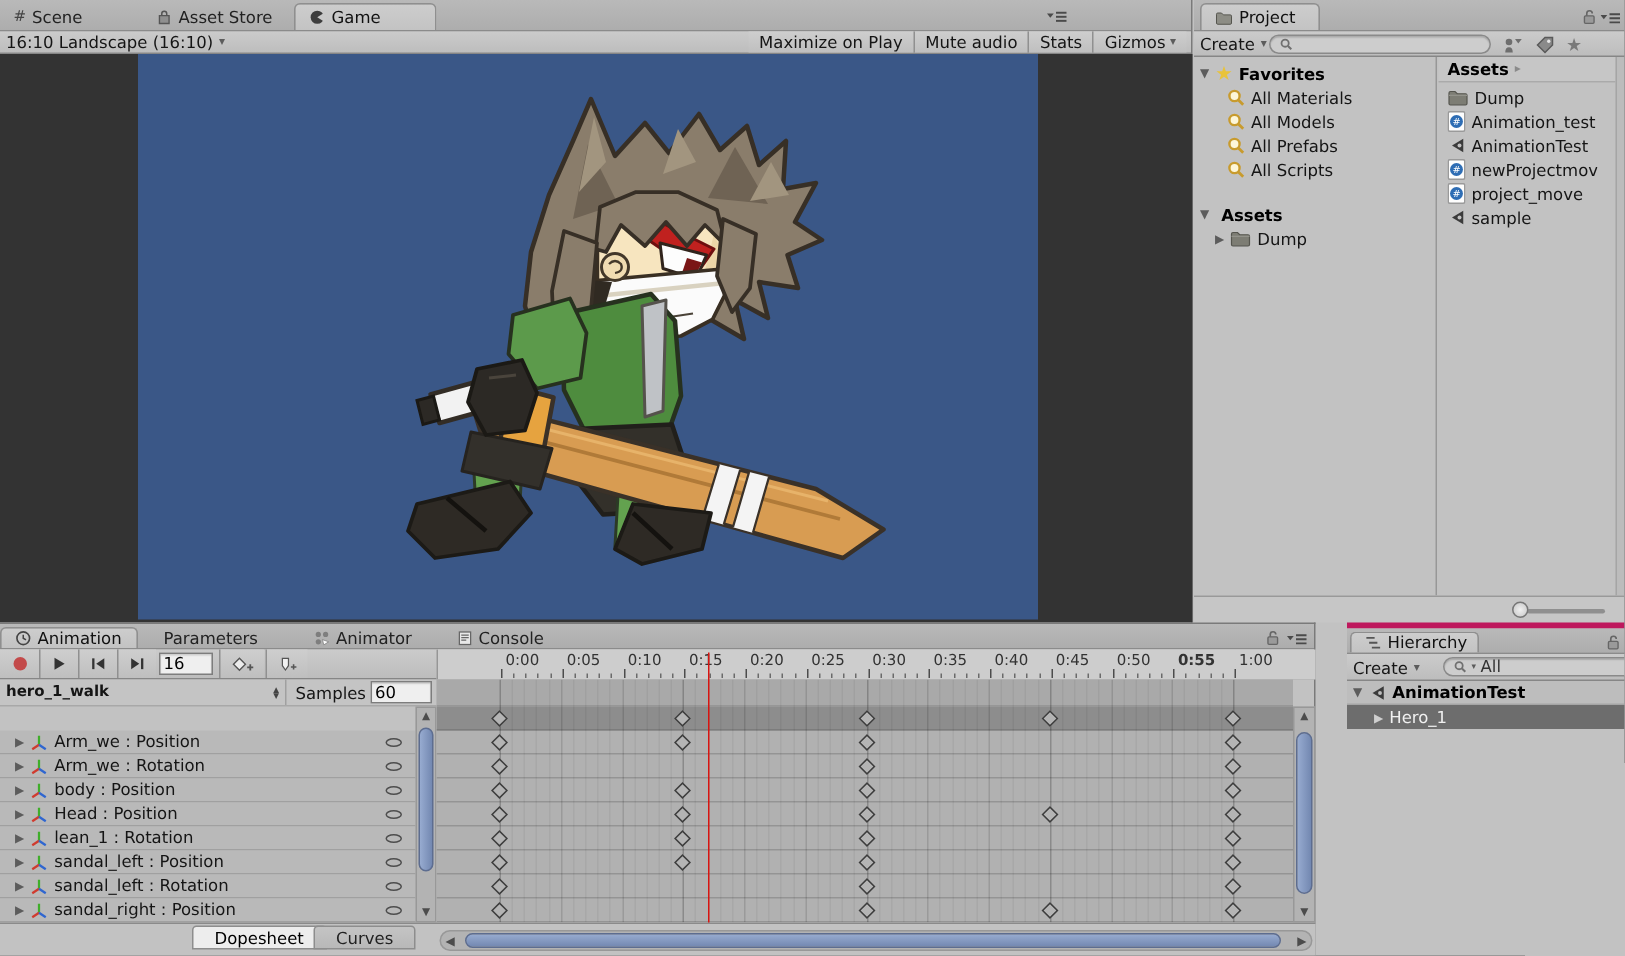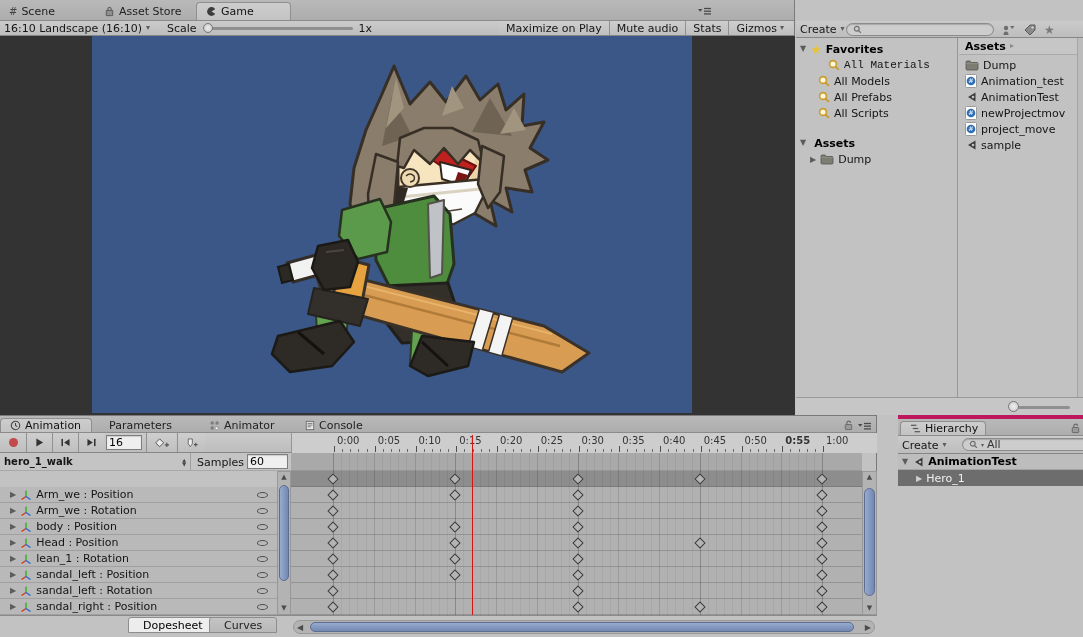--- a/index.html
+++ b/index.html
@@ -83,28 +83,20 @@
             <line x1="6" y1="5.2" x2="13" y2="5.2" stroke="#4a4a4a" stroke-width="1.3"></line>
             <line x1="6" y1="7.9" x2="13" y2="7.9" stroke="#4a4a4a" stroke-width="1.3"></line>
           </svg>
         </span>
     </div>
     <div class="toolbar" style="top:21px;height:15px">
       <div class="flexc" style="position:absolute;left:4px;top:0;height:100%;gap:4px">
         <span>16:10 Landscape (16:10)</span>
         <span class="tri">▾</span>
       </div>
-      <div class="flexc" style="position:absolute;left:167px;top:0;height:100%;gap:6px">
-        <span>Scale</span>
-        <span style="position:relative;width:150px;height:10px;display:inline-block">
-          <span style="position:absolute;left:8px;right:0;top:4px;height:3px;background:#8f8f8f;border-radius:2px"></span>
-          <span style="position:absolute;left:0;top:0;width:10px;height:10px;border-radius:50%;background:radial-gradient(#ededed,#c2c2c2);border:1px solid #777"></span>
-        </span>
-        <span>1x</span>
-      </div>
       <div class="flexc" style="position:absolute;right:3px;top:0;height:100%;border:0">
         <div class="tbtn">
             <span>Maximize on Play</span>
           </div>
         <div class="tbtn">
             <span>Mute audio</span>
           </div>
         <div class="tbtn">
             <span>Stats</span>
           </div>
@@ -176,20 +168,44 @@
           <line x1="330" y1="306" x2="356" y2="330" stroke="#14120f" stroke-width="3"></line>
 
           <polygon points="226,210 256,204 266,226 258,251 232,254 220,232" fill="#2c2925" stroke="#1b1915" stroke-width="2.5" stroke-linejoin="round"></polygon>
           <line x1="234" y1="216" x2="252" y2="214" stroke="#4a443c" stroke-width="2"></line>
         </svg>
       </div>
     </div>
   </div>
 
   <div class="abs" id="project-panel" style="left:796px;top:0;width:287px;height:415px">
+    <div class="tabstrip" style="height:21px">
+      <div class="tab active" style="left:4px;width:80px">
+        <span class="ic">
+            <svg width="12" height="10" viewBox="0 0 14 12">
+              <path d="M1 3 Q1 2 2 2 L5 2 L6.5 3.5 L12 3.5 Q13 3.5 13 4.5 L13 10 Q13 11 12 11 L2 11 Q1 11 1 10 Z" fill="#8d8d85" stroke="#55554e" stroke-width="0.8"></path>
+            </svg>
+          </span>
+        <span>Project</span>
+      </div>
+      <span class="panel-menu" style="left:258px;top:5px">
+          <svg width="11" height="12" viewBox="0 0 12 12">
+            <rect x="2.5" y="5.5" width="7" height="5.5" rx="0.8" fill="#9a9a9a" stroke="#666"></rect>
+            <path d="M4.2 5.5 V3.8 Q4.2 1.8 6.2 1.8 Q8.2 1.8 8.2 3.8" fill="none" stroke="#666" stroke-width="1.2"></path>
+          </svg>
+        </span>
+      <span class="panel-menu" style="left:271px;top:7px">
+          <svg width="14" height="10" viewBox="0 0 14 10">
+            <polygon points="0,3 4.5,3 2.2,5.8" fill="#4a4a4a"></polygon>
+            <line x1="6" y1="2.5" x2="13" y2="2.5" stroke="#4a4a4a" stroke-width="1.3"></line>
+            <line x1="6" y1="5.2" x2="13" y2="5.2" stroke="#4a4a4a" stroke-width="1.3"></line>
+            <line x1="6" y1="7.9" x2="13" y2="7.9" stroke="#4a4a4a" stroke-width="1.3"></line>
+          </svg>
+        </span>
+    </div>
     <div class="toolbar" style="top:21px;height:17px">
       <div class="flexc" style="position:absolute;left:4px;top:1px;height:14px;gap:4px">
         <span>Create</span>
         <span class="tri">▾</span>
       </div>
       <div class="pill" style="position:absolute;left:50px;top:2px;width:148px;height:13px">
         <span class="ic">
             <svg width="9" height="9" viewBox="0 0 12 12">
               <circle cx="5" cy="5" r="3.2" fill="none" stroke="#707070" stroke-width="1.6"></circle>
               <line x1="7.5" y1="7.5" x2="10.5" y2="10.5" stroke="#707070" stroke-width="1.8"></line>
@@ -213,21 +229,21 @@
       <span class="panel-menu" style="left:248px;top:2px;font-size:12px;color:#7a7a7a">★</span>
     </div>
 
     <div class="abs" style="left:0;top:38px;width:162px;height:359px;border-right:1px solid #979797;padding-top:3px">
       <div class="tree-row" style="padding-left:4px">
         <span class="tri">▼</span>
         <span class="ic" style="color:#e8c33a;font-size:13px">★</span>
         <span class="bold">Favorites</span>
       </div>
       <div id="fav-items">
-          <div class="tree-row" style="padding-left: 32px; font-family: Liberation Mono, monospace;">
+          <div class="tree-row" style="padding-left: 22px;">
             <span class="ic">
               <svg width="12" height="12" viewBox="0 0 12 12">
                 <circle cx="5" cy="5" r="3.4" fill="#fdf6d8" stroke="#c89b2d" stroke-width="1.6"></circle>
                 <line x1="7.6" y1="7.6" x2="10.8" y2="10.8" stroke="#c89b2d" stroke-width="1.9"></line>
               </svg>
             </span>
             <span>All Materials</span>
           </div>
           <div class="tree-row" style="padding-left: 22px;">
             <span class="ic">

